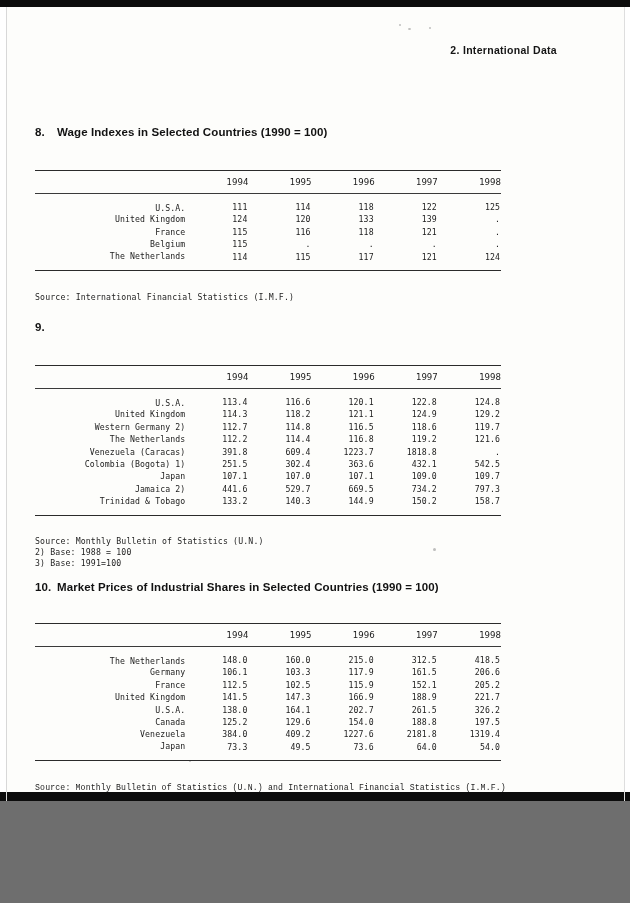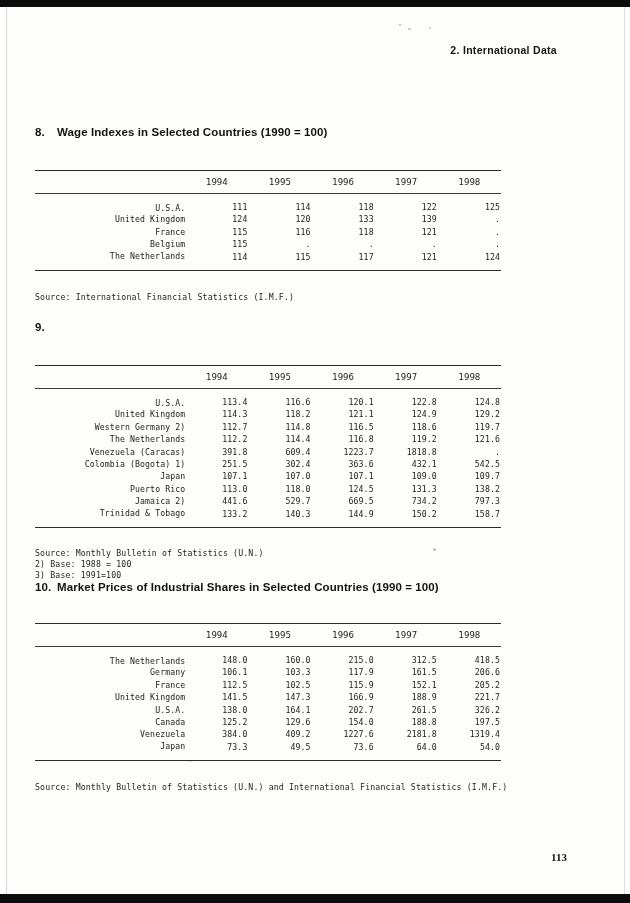--- a/index.html
+++ b/index.html
@@ -4,21 +4,21 @@
 <title>Statistical Tables Page</title>
 <style>
   html, body {
     margin: 0;
     padding: 0;
     background: #6e6e6e;
   }
   #page {
     position: relative;
     width: 630px;
-    height: 903px;
+    height: 801px;
     background: #ffffff;
     overflow: hidden;
     font-family: "DejaVu Sans", sans-serif;
     color: #1a1a1a;
   }
   
   .scan-band-top {
     position: absolute; left: 0; top: 0; width: 630px; height: 7px;
     background: #0c0c0c;
   }
@@ -102,20 +102,21 @@
     background: #2b2b2b;
     font-size: 0;
     line-height: 0;
   }
   .hrule-thin { height: 1px; background: #3a3a3a; }
 
   table.stat th.yr {
     font-family: "DejaVu Sans", sans-serif;
     font-weight: normal;
     font-size: 8.6px;
+    text-align: right;
     padding: 6px 0 6px 0;
     color: #191919;
   }
   table.stat th.lbl { width: 150px; }
   table.stat td.lbl {
     text-align: right;
     padding: 0 0 0 1px;
     white-space: nowrap;
     line-height: 10.4px;
     letter-spacing: .1px;
@@ -349,28 +350,20 @@
           </tr>
           <tr>
             <td class="lbl">Japan</td>
             <td class="val">107.1</td>
             <td class="val">107.0</td>
             <td class="val">107.1</td>
             <td class="val">109.0</td>
             <td class="val">109.7</td>
           </tr>
           <tr>
-            <td class="lbl">Puerto Rico</td>
-            <td class="val">113.0</td>
-            <td class="val">118.0</td>
-            <td class="val">124.5</td>
-            <td class="val">131.3</td>
-            <td class="val">138.2</td>
-          </tr>
-          <tr>
             <td class="lbl">Jamaica 2)</td>
             <td class="val">441.6</td>
             <td class="val">529.7</td>
             <td class="val">669.5</td>
             <td class="val">734.2</td>
             <td class="val">797.3</td>
           </tr>
           <tr>
             <td class="lbl">Trinidad &amp; Tobago</td>
             <td class="val">133.2</td>
@@ -499,21 +492,21 @@
         </tbody>
         <tbody>
             <tr class="rule-bot">
           <td colspan="6">
                 <div class="hrule"></div>
               </td>
         </tr>
       </tbody>
         </table>
 
-      <div class="srcblock" style="margin-top:17px;">
+      <div class="srcblock" style="margin-top:17px;font-family:Liberation Mono, monospace;">
         <span class="note">Source: Monthly Bulletin of Statistics (U.N.) and International Financial Statistics (I.M.F.)</span>
       </div>
     </div>
 
     <div class="folio">113</div>
 
   </div>
 </div>
 
 </body></html>

